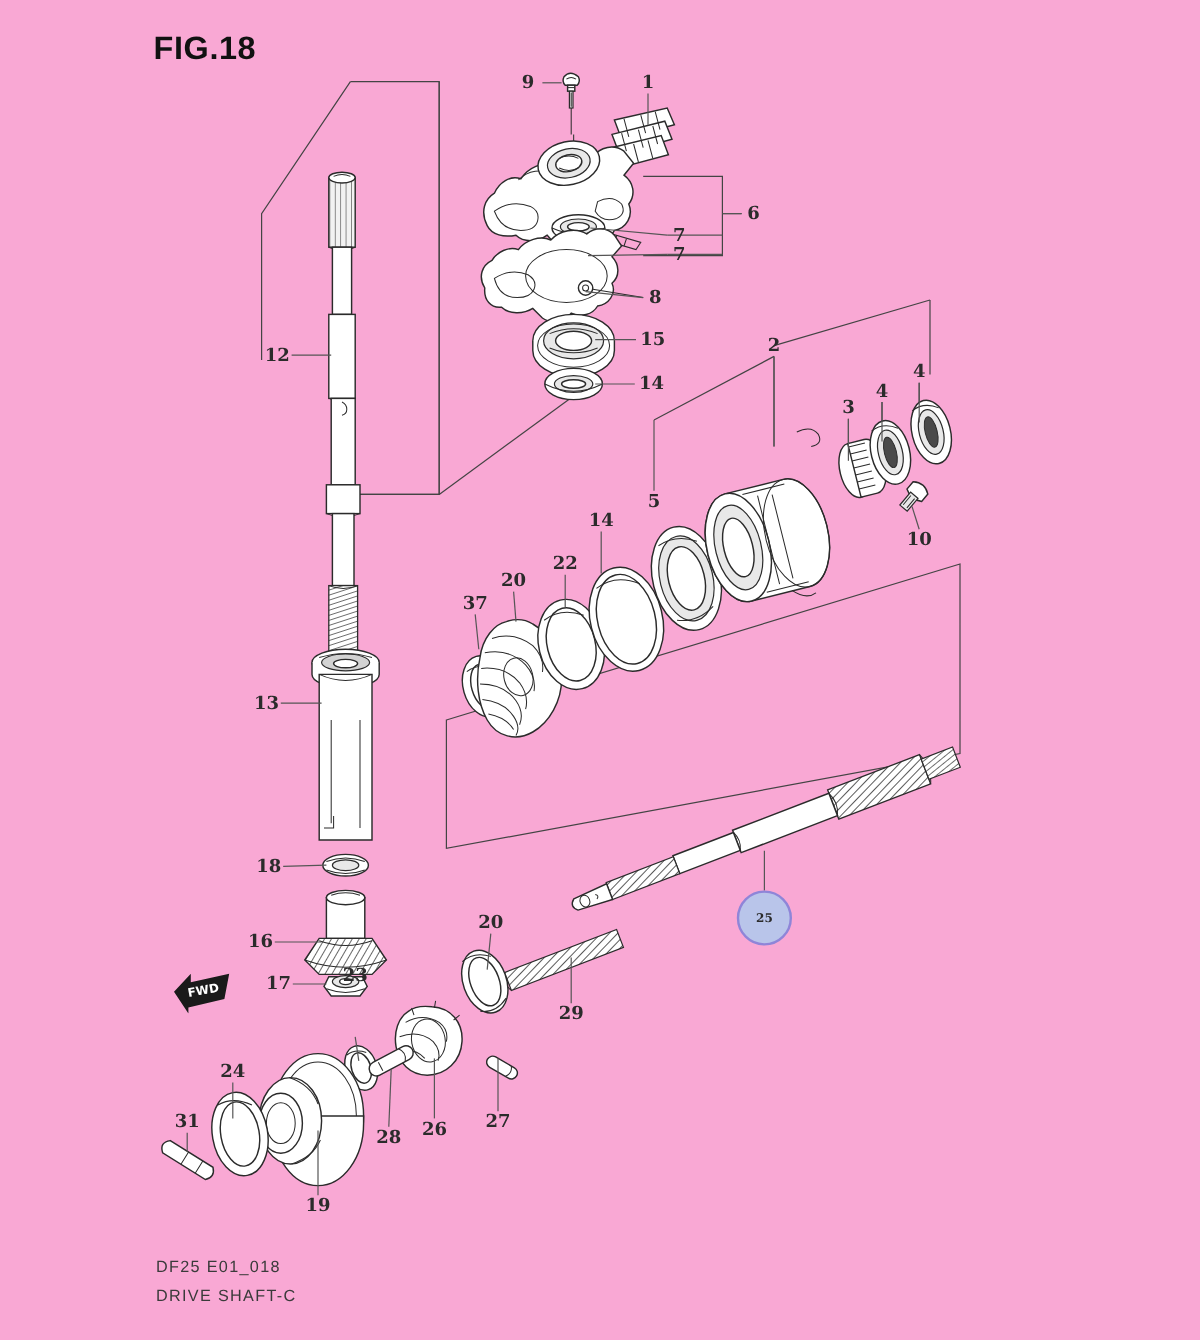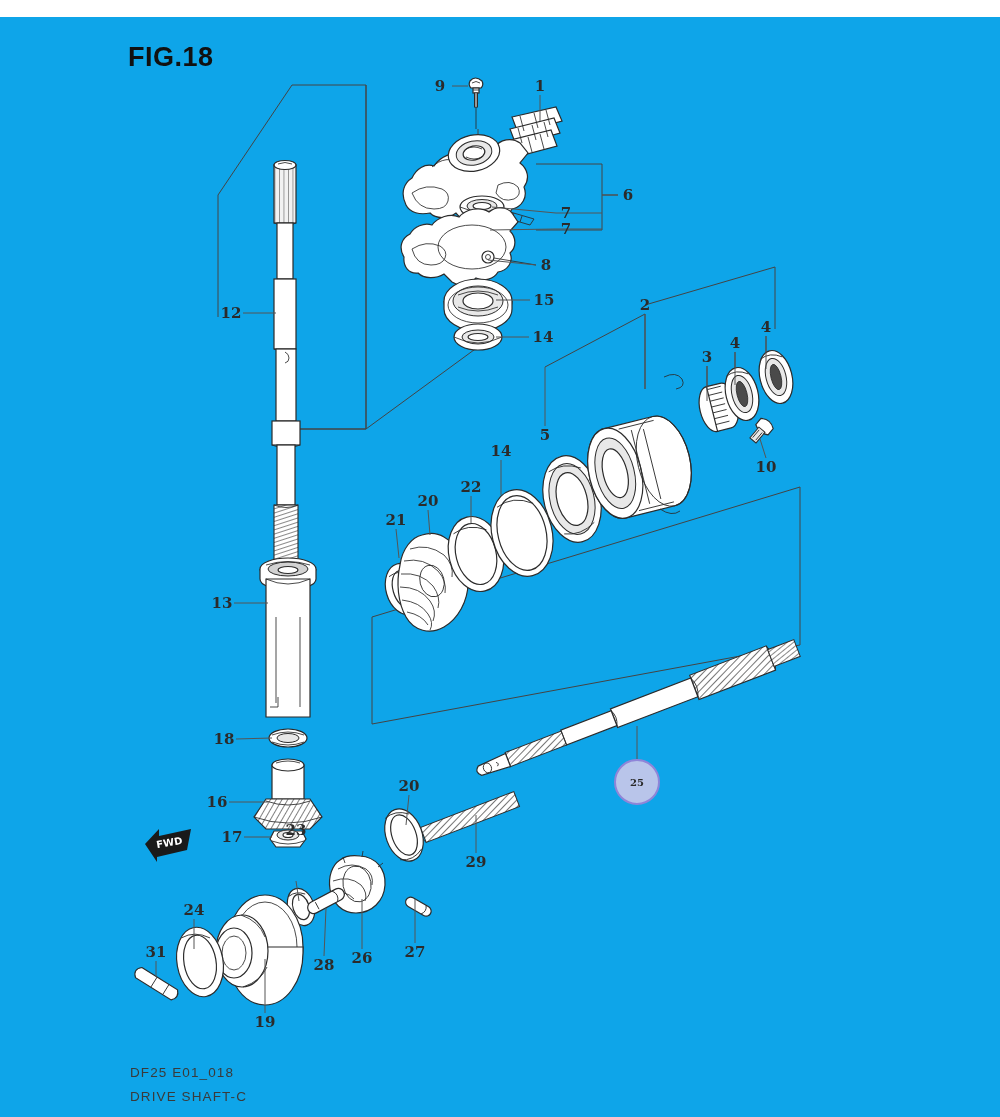--- a/index.html
+++ b/index.html
@@ -2,21 +2,21 @@
 <html><head>
 <meta charset="utf-8">
 <title>FIG.18 DRIVE SHAFT-C</title>
 <style>
   html,body{margin:0;padding:0;background:#ffffff;}
   body{
     width:1000px;height:1117px;overflow:hidden;position:relative;
     font-family:"Liberation Sans", sans-serif;
     -webkit-font-smoothing:antialiased;
   }
-  #sheet{position:absolute;inset:0;background:#0ea5e9;margin-top:17px;}
+  #sheet{position:absolute;inset:0;background:#f9a8d4;}
 
   
   .fig-title{
     position:absolute;left:128px;top:25px;
     font-family:"Liberation Sans", sans-serif;
     font-size:27px;font-weight:bold;color:#111;letter-spacing:.5px;
   }
   .caption{
     position:absolute;left:130px;
     font-family:"Liberation Sans", sans-serif;
@@ -488,21 +488,21 @@
       <div class="callout" style="left: 222px; top: 586px;">13</div>
       <div class="callout" style="left: 645px; top: 288px;">2</div>
       <div class="callout" style="left: 707px; top: 340px;">3</div>
       <div class="callout" style="left: 735px; top: 326px;">4</div>
       <div class="callout" style="left: 766px; top: 310px;">4</div>
       <div class="callout" style="left: 766px; top: 450px;">10</div>
       <div class="callout" style="left: 545px; top: 418px;">5</div>
       <div class="callout" style="left: 501px; top: 434px;">14</div>
       <div class="callout" style="left: 471px; top: 470px;">22</div>
       <div class="callout" style="left: 428px; top: 484px;">20</div>
-      <div class="callout" style="left: 396px; top: 503px;">21</div>
+      <div class="callout" style="left: 396px; top: 503px;">37</div>
       <div class="callout" style="left: 224px; top: 722px;">18</div>
       <div class="callout" style="left: 217px; top: 785px;">16</div>
       <div class="callout" style="left: 232px; top: 820px;">17</div>
       <div class="callout" style="left: 409px; top: 769px;">20</div>
       <div class="callout" style="left: 476px; top: 845px;">29</div>
       <div class="callout" style="left: 296px; top: 813px;">23</div>
       <div class="callout" style="left: 194px; top: 893px;">24</div>
       <div class="callout" style="left: 156px; top: 935px;">31</div>
       <div class="callout" style="left: 324px; top: 948px;">28</div>
       <div class="callout" style="left: 362px; top: 941px;">26</div>

